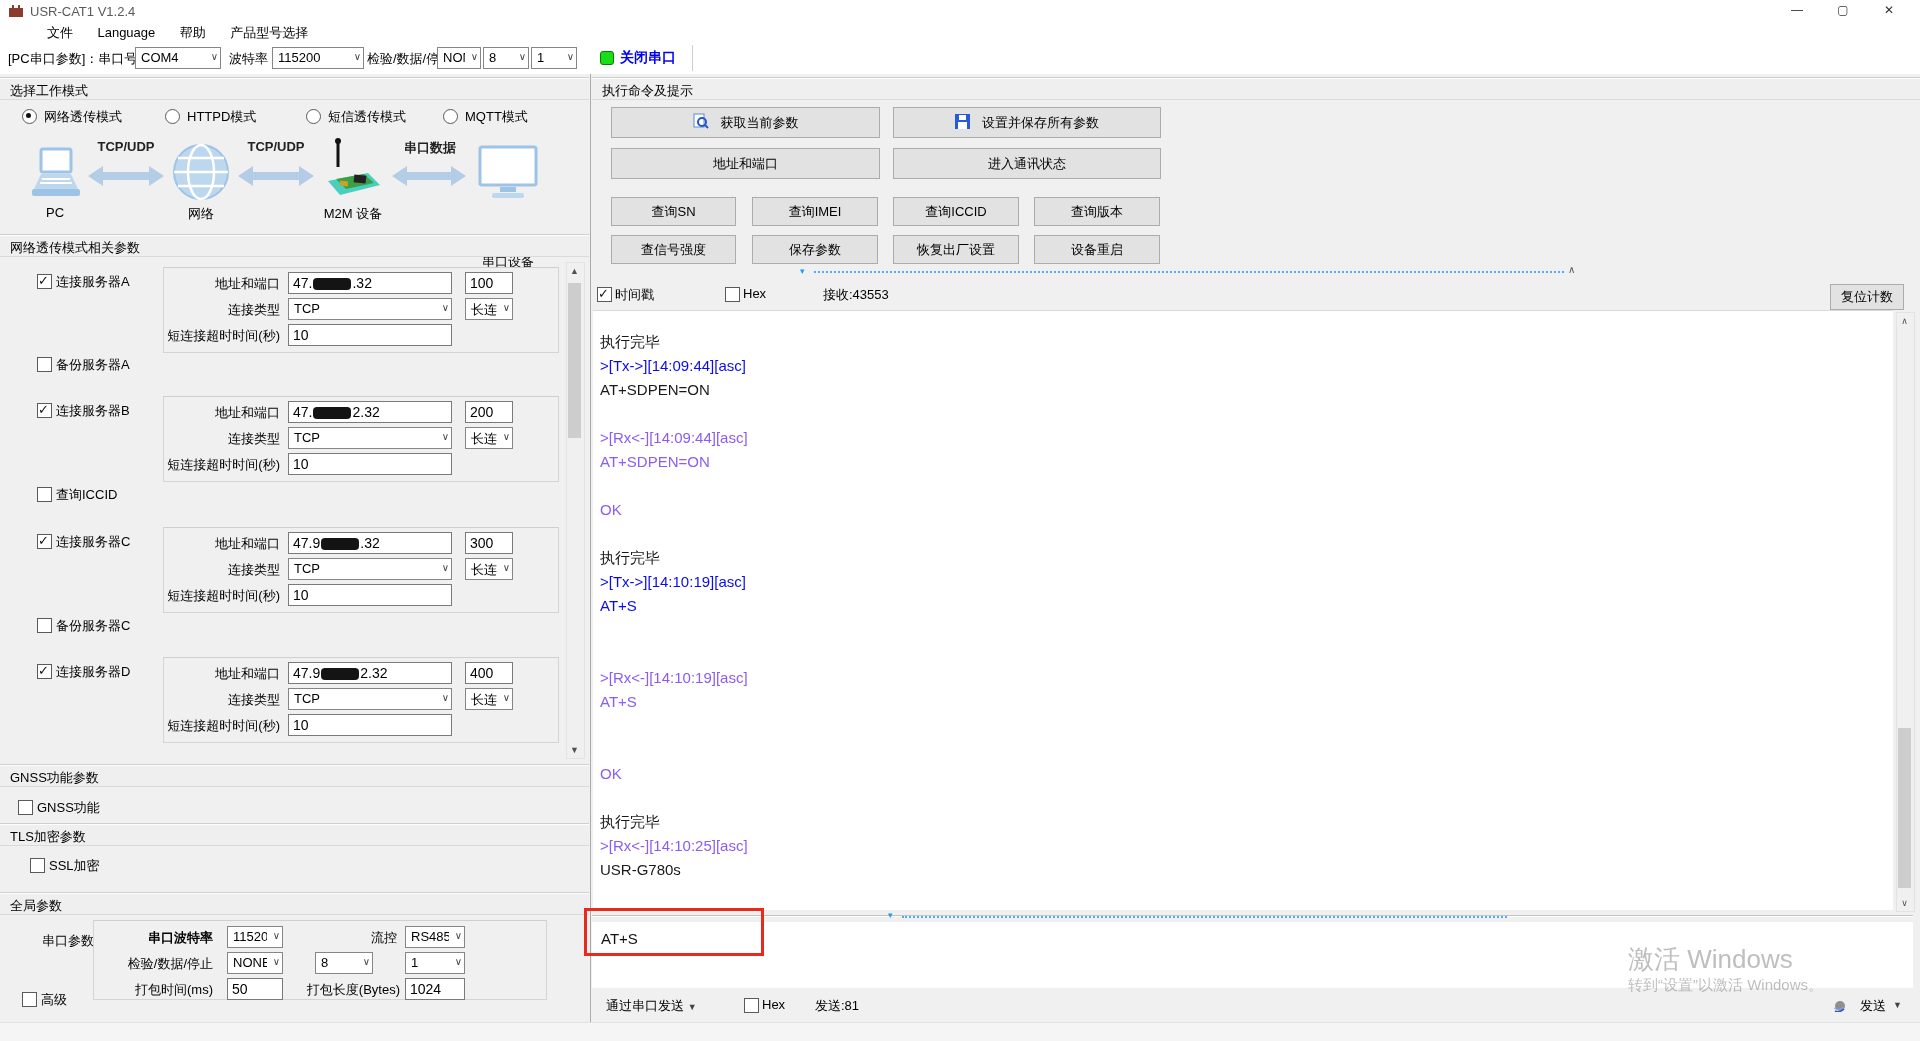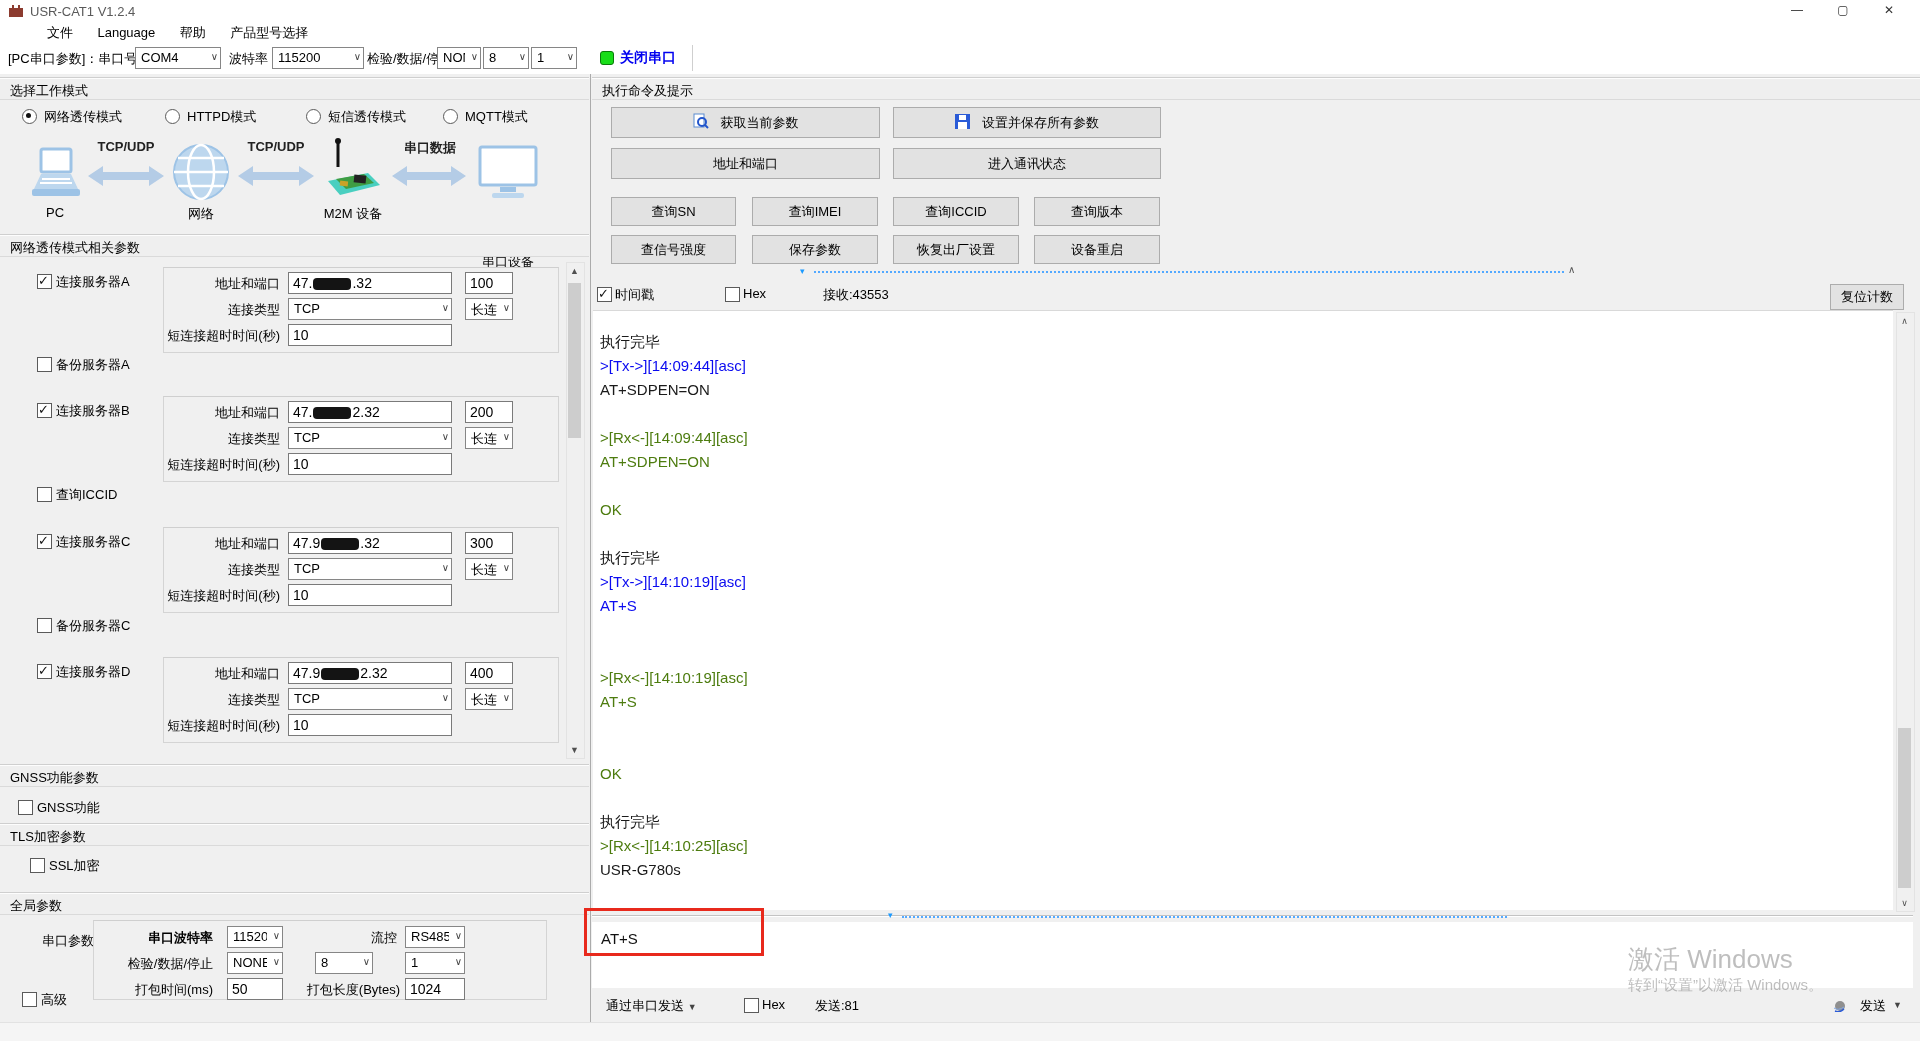--- a/index.html
+++ b/index.html
@@ -25,21 +25,21 @@
   .cb.on::after{content:"✓";position:absolute;left:0;top:-2px;font-size:13px;font-weight:bold;color:#111;}
   .radio{position:absolute;width:13px;height:13px;border-radius:50%;background:#fff;border:1px solid #5a5a5a;}
   .radio.on::after{content:"";position:absolute;left:3px;top:3px;width:5px;height:5px;border-radius:50%;background:#111;}
   .btn{position:absolute;background:#e2e2e2;border:1px solid #acacac;font-size:13px;
        display:flex;align-items:center;justify-content:center;gap:12px;}
   .srv-box{position:absolute;border:1px solid #d4d4d4;border-top-color:#cfcfcf;}
   .redact{display:inline-block;width:38px;height:12px;background:#141414;border-radius:4px;vertical-align:middle;margin:0 1px;}
   
   .logwrap{left:593px;top:310px;width:1300px;height:600px;background:#fff;border-top:1px solid #d9d9d9;overflow:hidden;padding:22px 0 0 7px;box-sizing:border-box;}
   .log-line{height:24px;font-size:15px;white-space:pre;}
-  .c-black{color:#1a1a1a;} .c-blue{color:#0b0bf0;} .c-green{color:#4d7c0f;}
+  .c-black{color:#1a1a1a;} .c-blue{color:#0b0bf0;} .c-green{color:#8b5cf6;}
   
   .sbtrack{position:absolute;background:#f0f0f0;border:1px solid #e3e3e3;}
   .sbthumb{position:absolute;background:#cdcdcd;}
   .sbarr{position:absolute;font-size:9px;color:#505050;text-align:center;width:15px;}
   .dotline{position:absolute;height:0;border-top:2px dotted #53a9ff;}
   .grayline{position:absolute;height:1px;background:#c3c3c3;box-shadow:0 1px 0 #ffffff;}
   .marker{position:absolute;font-size:9px;color:#1b9aff;}
   .wm1{position:absolute;font-size:26px;color:rgba(110,110,110,.45);}
   .wm2{position:absolute;font-size:15px;color:rgba(110,110,110,.45);}
   .redbox{position:absolute;border:3px solid #e8291c;background:transparent;z-index:40;}

